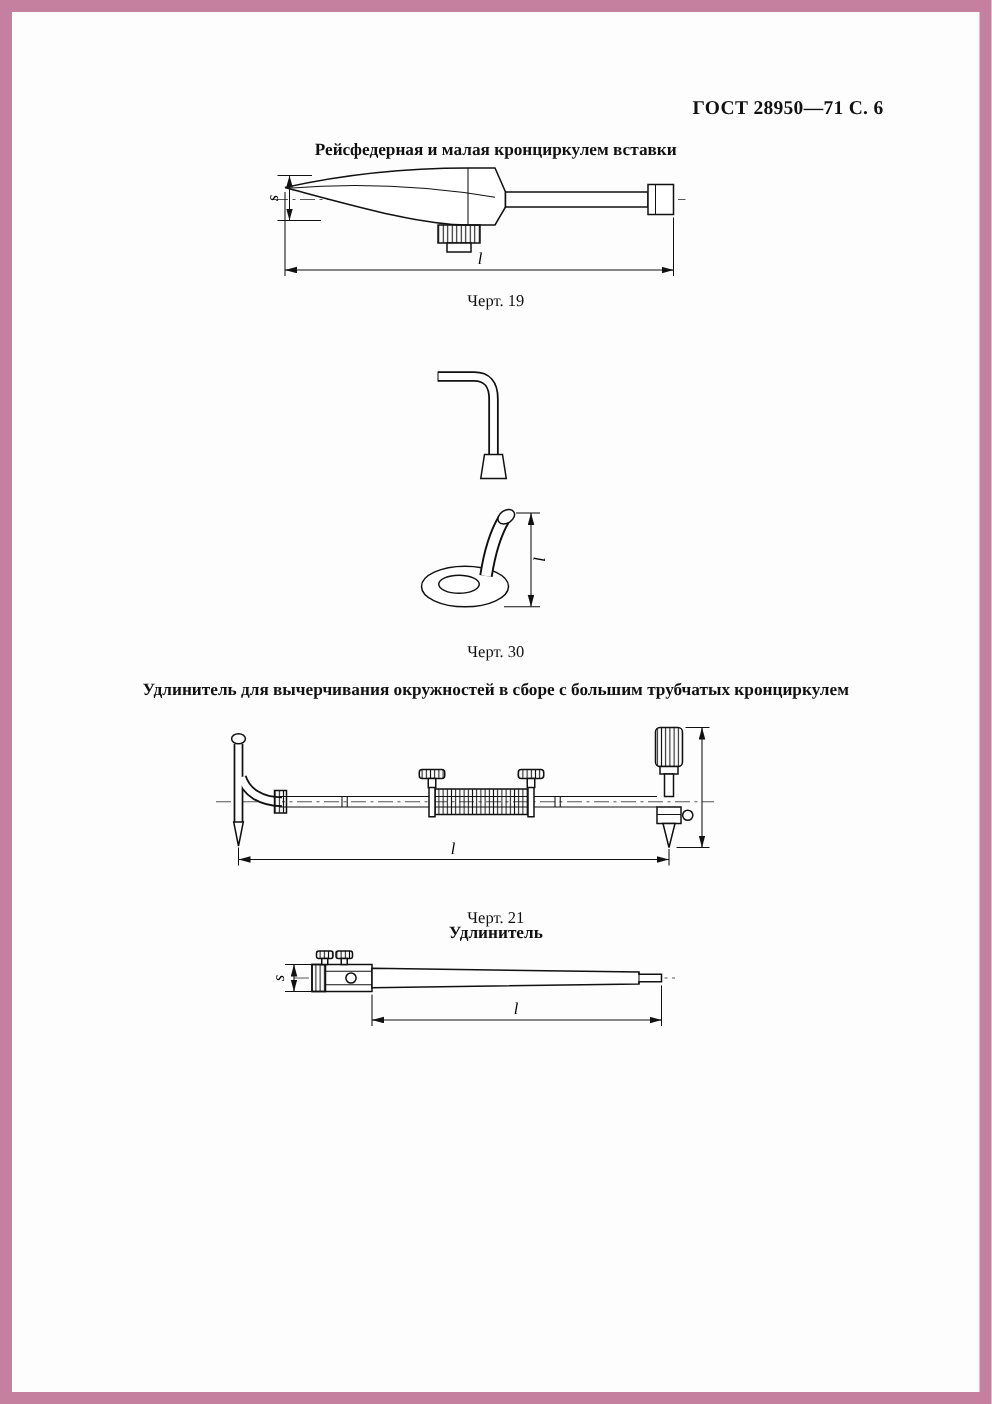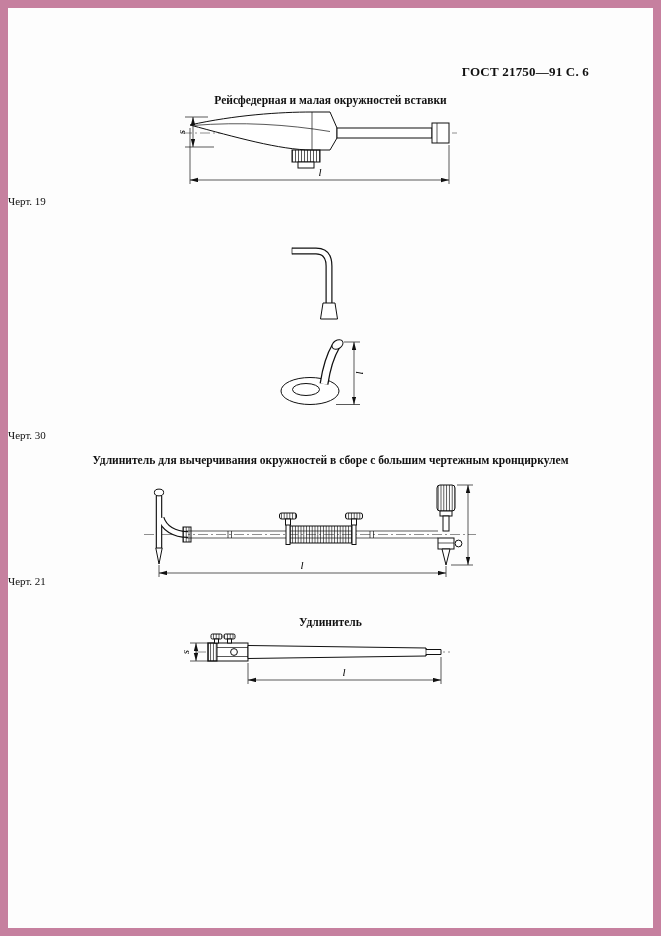--- a/index.html
+++ b/index.html
@@ -1,39 +1,39 @@
 <!DOCTYPE html>
 <html><head>
 <meta charset="utf-8">
 <style>
   *{box-sizing:border-box}
   html,body{margin:0;padding:0}
   body{width:661px;height:936px;background:#c6809f;font-family:"Liberation Serif",serif;color:#111;position:relative}
   .page{position:absolute;left:8px;top:8px;width:645px;height:920px;background:#fdfdfd}
   .hdr{position:absolute;top:56px;right:64px;font-weight:bold;font-size:13px;letter-spacing:.2px}
   .title{position:absolute;left:0;width:100%;text-align:center;font-weight:bold;font-size:11.5px}
-  .caption{position:absolute;left:0;width:100%;text-align:left;font-size:11px}
+  .caption{position:absolute;left:0;width:100%;text-align:center;font-size:11px}
   .draw{position:absolute;overflow:visible}
   .part{fill:#fff;stroke:#111;stroke-width:1}
   .kn{stroke:#111;stroke-width:1}
   .thin{stroke:#111;stroke-width:.7;fill:none}
   .cl{stroke:#333;stroke-width:.55;stroke-dasharray:10 3 2 3;fill:none}
   .dim{stroke:#111;stroke-width:.7;fill:none}
   .lbl{font:italic 11px "Liberation Serif",serif;fill:#000;text-anchor:middle}
   .tubeO{fill:none;stroke:#111;stroke-width:7}
   .tubeI{fill:none;stroke:#fff;stroke-width:4.6}
 </style>
 </head>
 <body>
 
 <div class="page">
 
-  <div class="hdr">ГОСТ 21750—91 С. 6</div>
-
-  <div class="title" style="top:86px">Рейсфедерная и малая окружностей вставки</div>
+  <div class="hdr">ГОСТ 28950—71 С. 6</div>
+
+  <div class="title" style="top:86px">Рейсфедерная и малая кронциркулем вставки</div>
 
   <svg class="draw" style="left:172px;top:96px" width="280" height="90" viewBox="0 0 280 90">
     <defs>
       <marker id="ar19" markerWidth="9" markerHeight="6" refX="8" refY="2.2" orient="auto-start-reverse" markerUnits="userSpaceOnUse">
           <path d="M0,0 L8,2.2 L0,4.4 Z" fill="#111"></path>
         </marker>
       <pattern id="kn19" width="3" height="24" patternUnits="userSpaceOnUse">
           <line x1="1.5" y1="0" x2="1.5" y2="24" stroke="#111" stroke-width="0.7"></line>
         </pattern>
     </defs>
@@ -89,21 +89,21 @@
     <g>
       <line class="dim" x1="72" y1="101" x2="88" y2="101"></line>
       <line class="dim" x1="64" y1="163.5" x2="88" y2="163.5"></line>
       <line class="dim" x1="82" y1="101" x2="82" y2="163.5" marker-start="url(#ar20)" marker-end="url(#ar20)"></line>
       <text class="lbl" x="91" y="132" transform="rotate(-90 91 132)">l</text>
     </g>
   </svg>
 
   <div class="caption" style="top:421px">Черт. 30</div>
 
-  <div class="title" style="top:446px">Удлинитель для вычерчивания окружностей в сборе с большим чертежным кронциркулем</div>
+  <div class="title" style="top:446px">Удлинитель для вычерчивания окружностей в сборе с большим трубчатых кронциркулем</div>
 
   <svg class="draw" style="left:132px;top:468px" width="340" height="110" viewBox="0 0 340 110">
     <defs>
       <marker id="ar21" markerWidth="9" markerHeight="6" refX="8" refY="2.2" orient="auto-start-reverse" markerUnits="userSpaceOnUse">
           <path d="M0,0 L8,2.2 L0,4.4 Z" fill="#111"></path>
         </marker>
       <pattern id="kn21" width="2.8" height="30" patternUnits="userSpaceOnUse">
           <line x1="1.4" y1="0" x2="1.4" y2="30" stroke="#111" stroke-width="0.7"></line>
         </pattern>
     </defs>
@@ -151,21 +151,21 @@
       <line class="dim" x1="19" y1="97" x2="306" y2="97" marker-start="url(#ar21)" marker-end="url(#ar21)"></line>
       <text class="lbl" x="162" y="93">l</text>
     </g>
     <g>
       <line class="dim" x1="317" y1="9" x2="333" y2="9"></line>
       <line class="dim" x1="311" y1="89" x2="333" y2="89"></line>
       <line class="dim" x1="328" y1="9" x2="328" y2="89" marker-start="url(#ar21)" marker-end="url(#ar21)"></line>
     </g>
   </svg>
 
-  <div class="caption" style="top:567px">Черт. 21</div>
+  <div class="caption" style="top:598px">Черт. 21</div>
 
   <div class="title" style="top:608px">Удлинитель</div>
 
   <svg class="draw" style="left:176px;top:619px" width="270" height="75" viewBox="0 0 270 75">
     <defs>
       <marker id="ar22" markerWidth="9" markerHeight="6" refX="8" refY="2.2" orient="auto-start-reverse" markerUnits="userSpaceOnUse">
           <path d="M0,0 L8,2.2 L0,4.4 Z" fill="#111"></path>
         </marker>
       <pattern id="kn22" width="2.8" height="20" patternUnits="userSpaceOnUse">
           <line x1="1.4" y1="0" x2="1.4" y2="20" stroke="#111" stroke-width="0.7"></line>

